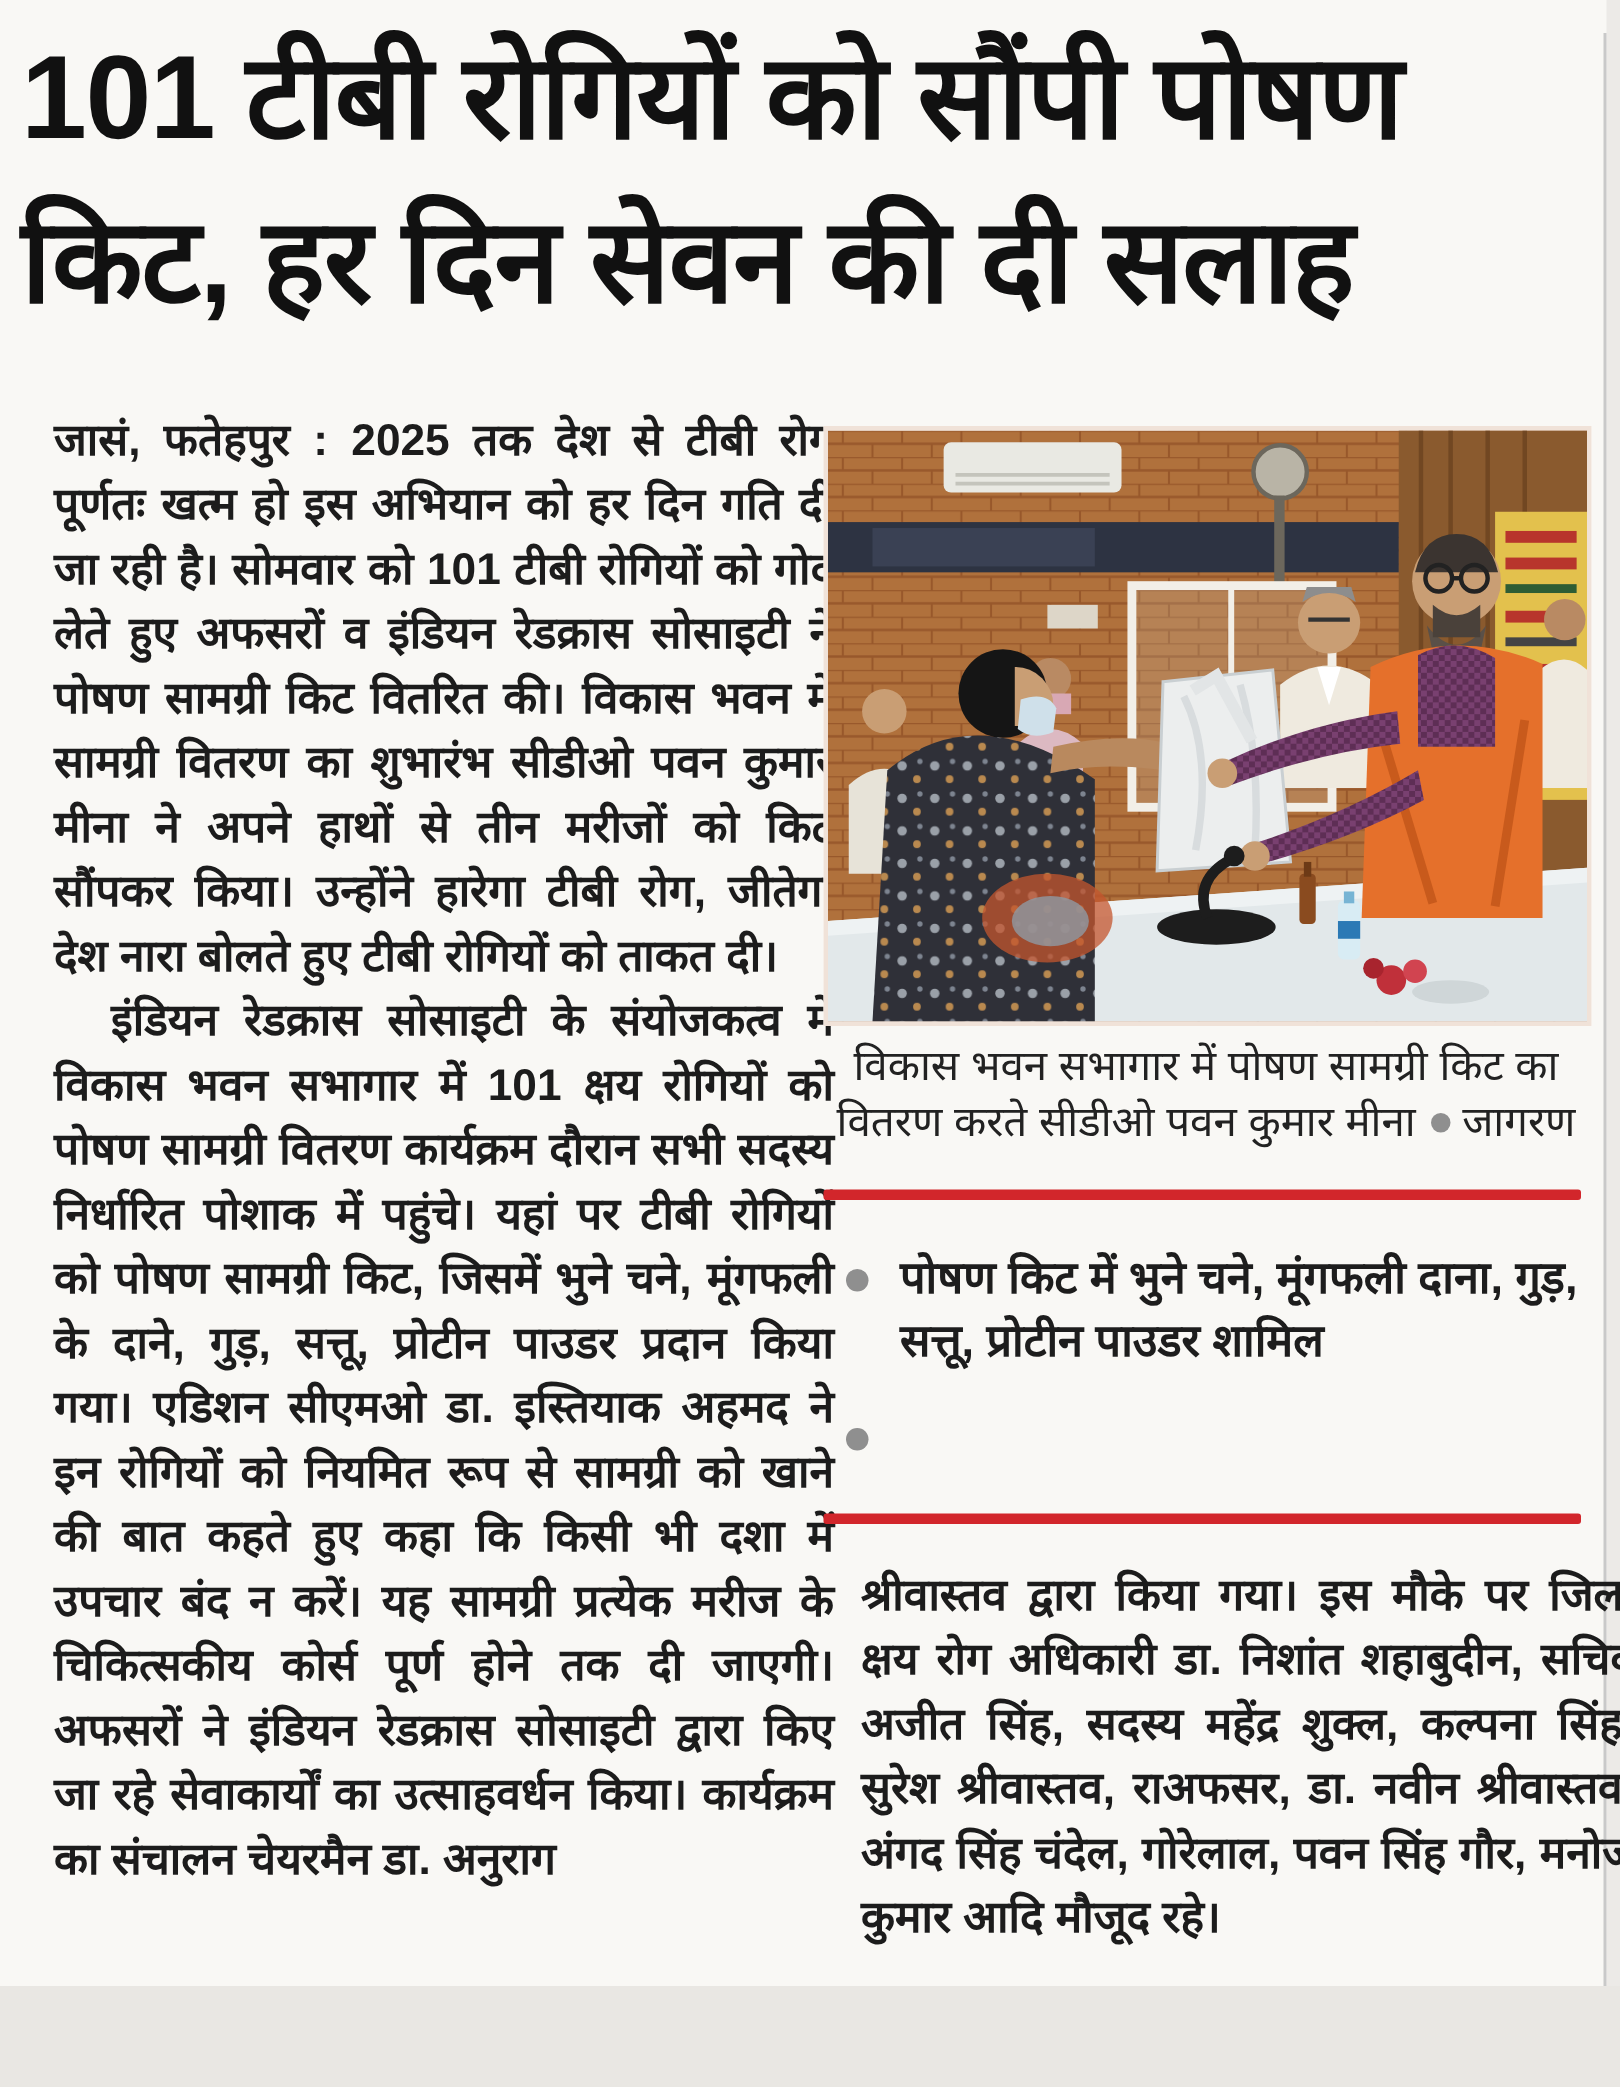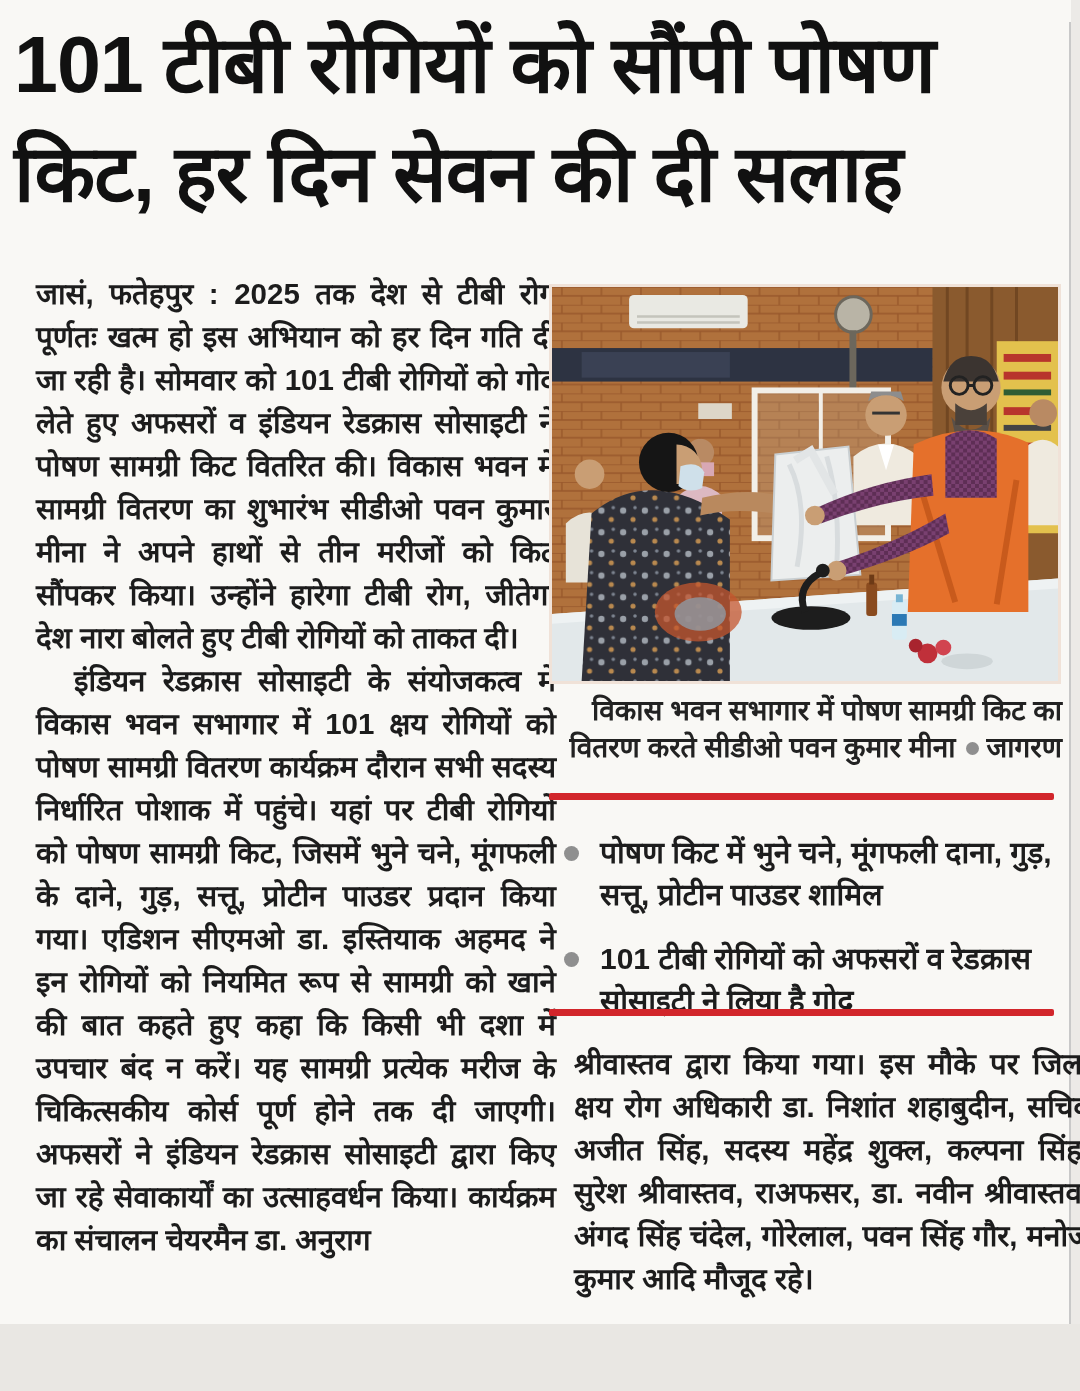--- a/index.html
+++ b/index.html
@@ -32,21 +32,21 @@
   .right-col-text{left:546px;top:1042px;width:516px;}
 
   .photo-wrap{
     position:absolute;left:549px;top:284px;width:512px;height:400px;
     background:#fff;border:3px solid #f0e2d8;
   }
   .photo-wrap svg{display:block;width:100%;height:100%;}
 
   .caption{
     position:absolute;left:546px;top:692px;width:516px;
-    font-size:28px;line-height:37px;font-weight:700;color:#222;text-align:right;
+    font-size:28px;line-height:37px;font-weight:400;color:#222;text-align:center;
   }
   .caption .credit-dot{
     display:inline-block;width:13px;height:13px;border-radius:50%;
     background:var(--bullet_gray);margin:0 8px 2px 10px;vertical-align:middle;
   }
 
   .rule-red{position:absolute;left:549px;width:505px;height:7px;background:var(--accent_red);border-radius:2px;}
   .rule-red.top{top:793px;}
   .rule-red.bottom{top:1009px;}
 
@@ -214,21 +214,21 @@
     </svg>
   </div>
 
   <div class="caption">
     <span>विकास भवन सभागार में पोषण सामग्री किट का वितरण करते सीडीओ पवन कुमार मीना</span><span class="credit-dot"></span><span>जागरण</span>
   </div>
 
   <div class="rule-red top"></div>
   <ul class="highlights">
     <li><span class="dot"></span><span>पोषण किट में भुने चने, मूंगफली दाना, गुड़, सत्तू, प्रोटीन पाउडर शामिल</span></li>
-    <li><span class="dot"></span><span>101 टीबी रोगियों को अफसरों व रेडक्रास सोसाइटी ने लिया है गोद</span></li>
+    <li><span class="dot"></span></li>
   </ul>
   <div class="rule-red bottom"></div>
 
   <div class="col right-col-text">
     <p>श्रीवास्तव द्वारा किया गया। इस मौके पर जिला क्षय रोग अधिकारी डा. निशांत शहाबुदीन, सचिव अजीत सिंह, सदस्य महेंद्र शुक्ल, कल्पना सिंह, सुरेश श्रीवास्तव, राअफसर, डा. नवीन श्रीवास्तव, अंगद सिंह चंदेल, गोरेलाल, पवन सिंह गौर, मनोज कुमार आदि मौजूद रहे।</p>
   </div>
 
 </div>
 
 </body></html>

